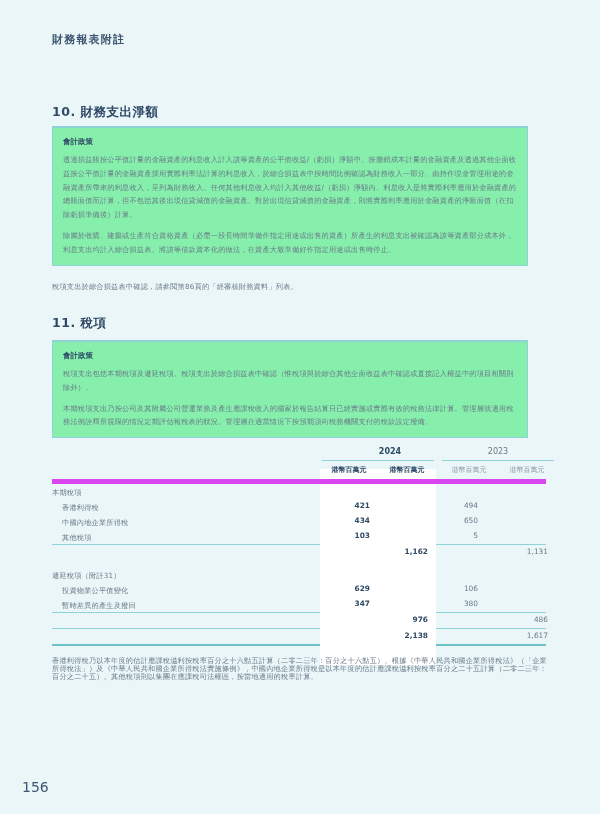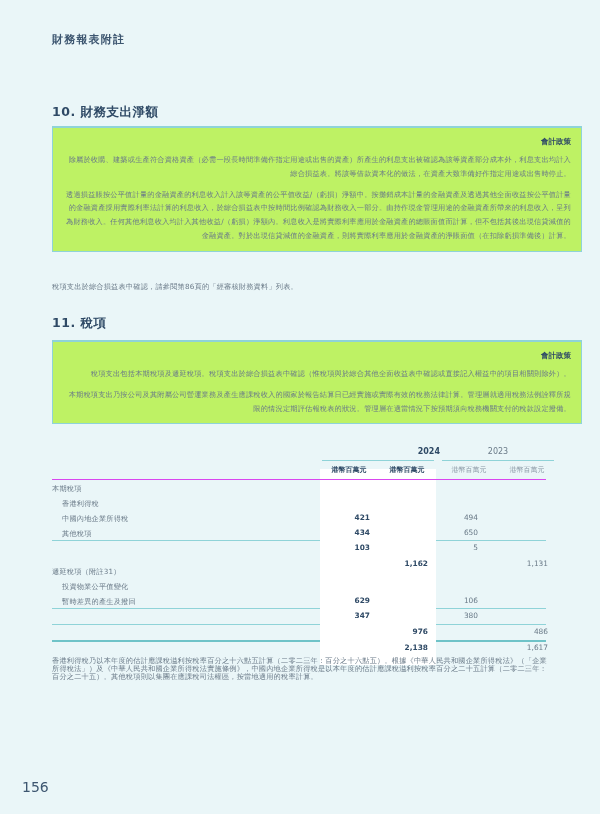--- a/index.html
+++ b/index.html
@@ -11,23 +11,23 @@
   }
   .running-header {
     position: absolute; left: 52px; top: 32px;
     font-size: 11px; letter-spacing: 1.2px; color: #3d5670; font-weight: bold;
   }
   .section-title {
     position: absolute; left: 52px;
     font-size: 12.5px; font-weight: bold; color: #2f4a66; letter-spacing: 0.5px;
   }
   .policy-box {
-    position: absolute; left: 52px; width: 530px;
-    background: #bef264; border: 1px solid #8fd3d8; border-top: 2px solid #8fd3d8;
-    box-sizing: border-box; padding: 9px 10px 8px 10px; text-align: right;
+    position: absolute; left: 52px; width: 476px;
+    background: #86efac; border: 1px solid #8fd3d8; border-top: 2px solid #8fd3d8;
+    box-sizing: border-box; padding: 9px 10px 8px 10px;
   }
   .policy-box .box-title {
     font-size: 7.5px; font-weight: bold; color: #2f4a66; margin-bottom: 6px;
   }
   .policy-box p {
     margin: 0 0 7px 0; font-size: 7.2px; line-height: 13.8px; color: #6a7a88;
     letter-spacing: 0.2px;
   }
   .policy-box p:last-child { margin-bottom: 0; }
   .note-line {
@@ -39,36 +39,36 @@
     position: absolute; left: 52px; top: 447px; width: 494px;
   }
   .white-stripe {
     position: absolute; left: 268px; top: 22px; width: 116px; height: 196px;
     background: #ffffff;
   }
   .year-row { position: relative; height: 14px; }
   .year {
     position: absolute; top: 0; font-size: 8px; text-align: center; width: 116px;
   }
-  .year.cur { left: 272px; font-weight: bold; color: #2f4a66; text-align: right; }
+  .year.cur { left: 280px; font-weight: bold; color: #2f4a66; }
   .year.prev { left: 388px; color: #6a7a88; }
   .year-line { position: absolute; top: 13px; height: 1px; background: #8fd3d8; width: 112px; }
-  .unit-row { position: relative; height: 18px; border-bottom: 1px solid #d946ef; }
+  .unit-row { position: relative; height: 18px; border-bottom: 5px solid #d946ef; }
   .unit {
     position: absolute; top: 4px; width: 58px; text-align: center; font-size: 7px;
   }
   .unit.cur { font-weight: bold; color: #2f4a66; }
   .unit.prev { color: #8a98a5; }
   .trow { position: relative; height: 15px; }
   .trow .label {
     position: absolute; left: 0; top: 4px; font-size: 7.2px; color: #6a7a88; letter-spacing: 0.2px;
   }
   .trow .label.indent { left: 10px; }
   .trow .num {
-    position: absolute; top: 2px; font-size: 7.4px; text-align: right; width: 50px; margin-top: 16px;
+    position: absolute; top: 2px; font-size: 7.4px; text-align: right; width: 50px;
   }
   .num.c1 { left: 268px; font-weight: bold; color: #2f4a66; }
   .num.c2 { left: 326px; font-weight: bold; color: #2f4a66; }
   .num.c3 { left: 376px; color: #6a7a88; }
   .num.c4 { left: 446px; color: #6a7a88; }
   .rule { height: 1px; background: #8fd3d8; }
   .rule.thick { height: 2px; background: #6fc3c8; }
   .footnote {
     position: absolute; left: 52px; top: 657px; width: 500px;
     font-size: 7.2px; line-height: 8px; color: #6a7a88; letter-spacing: 0.2px;
@@ -78,22 +78,22 @@
   }
 </style>
 </head>
 <body>
 
 <div class="running-header">財務報表附註</div>
 
 <div class="section-title" style="top:104px;">10. 財務支出淨額</div>
 <div class="policy-box" style="top:126px;">
   <div class="box-title">會計政策</div>
+  <p>透過損益賬按公平值計量的金融資產的利息收入計入該等資產的公平值收益/（虧損）淨額中。按攤銷成本計量的金融資產及透過其他全面收益按公平值計量的金融資產採用實際利率法計算的利息收入，於綜合損益表中按時間比例確認為財務收入一部分。由持作現金管理用途的金融資產所帶來的利息收入，呈列為財務收入。任何其他利息收入均計入其他收益/（虧損）淨額內。利息收入是將實際利率應用於金融資產的總賬面值而計算，但不包括其後出現信貸減值的金融資產。對於出現信貸減值的金融資產，則將實際利率應用於金融資產的淨賬面值（在扣除虧損準備後）計算。</p>
   <p>除屬於收購、建築或生產符合資格資產（必需一段長時間準備作指定用途或出售的資產）所產生的利息支出被確認為該等資產部分成本外，利息支出均計入綜合損益表。將該等借款資本化的做法，在資產大致準備好作指定用途或出售時停止。</p>
-  <p>透過損益賬按公平值計量的金融資產的利息收入計入該等資產的公平值收益/（虧損）淨額中。按攤銷成本計量的金融資產及透過其他全面收益按公平值計量的金融資產採用實際利率法計算的利息收入，於綜合損益表中按時間比例確認為財務收入一部分。由持作現金管理用途的金融資產所帶來的利息收入，呈列為財務收入。任何其他利息收入均計入其他收益/（虧損）淨額內。利息收入是將實際利率應用於金融資產的總賬面值而計算，但不包括其後出現信貸減值的金融資產。對於出現信貸減值的金融資產，則將實際利率應用於金融資產的淨賬面值（在扣除虧損準備後）計算。</p>
 </div>
 <div class="note-line">稅項支出於綜合損益表中確認，請參閱第86頁的「經審核財務資料」列表。</div>
 
 <div class="section-title" style="top:315px;">11. 稅項</div>
 <div class="policy-box" style="top:340px;">
   <div class="box-title">會計政策</div>
   <p>稅項支出包括本期稅項及遞延稅項。稅項支出於綜合損益表中確認（惟稅項與於綜合其他全面收益表中確認或直接記入權益中的項目相關則除外）。</p>
   <p>本期稅項支出乃按公司及其附屬公司營運業務及產生應課稅收入的國家於報告結算日已經實施或實際有效的稅務法律計算。管理層就適用稅務法例詮釋所規限的情況定期評估報稅表的狀況。管理層在適當情況下按預期須向稅務機關支付的稅款設定撥備。</p>
 </div>
 

